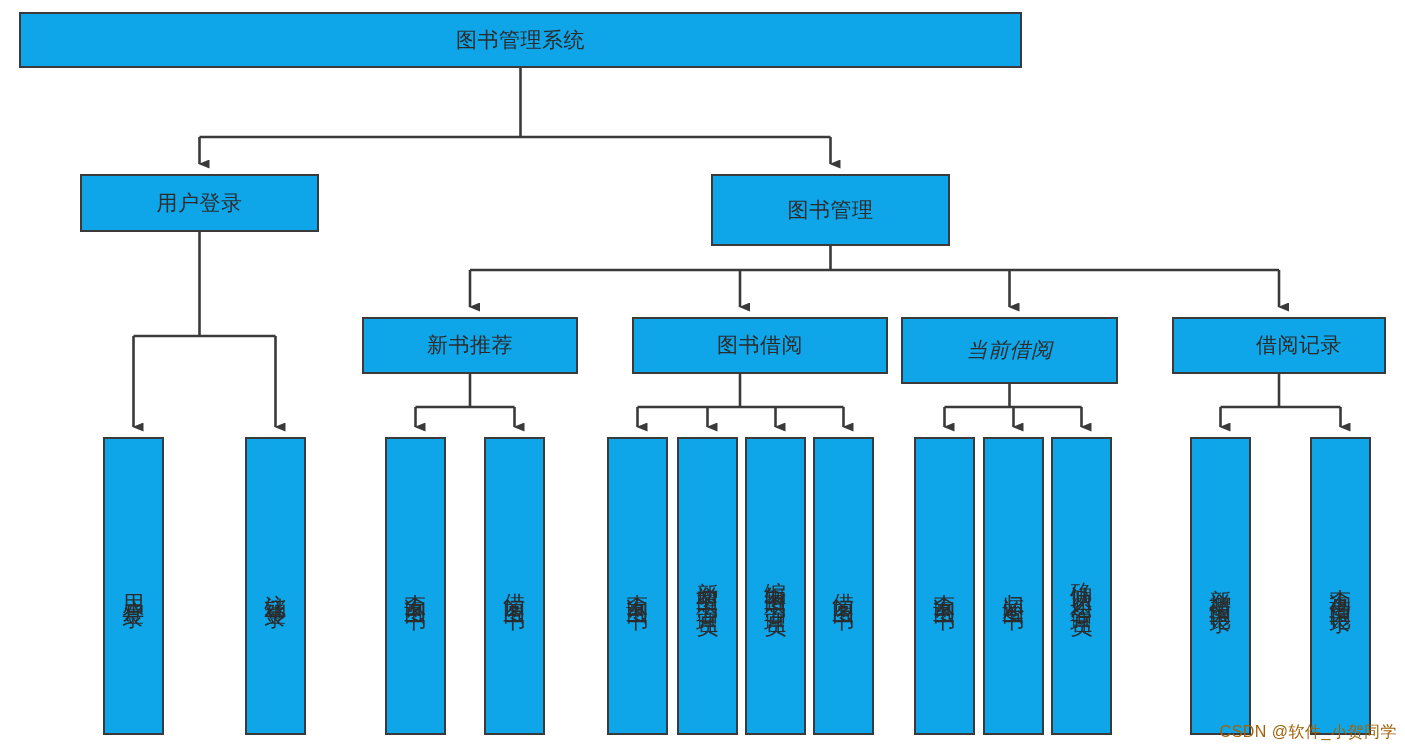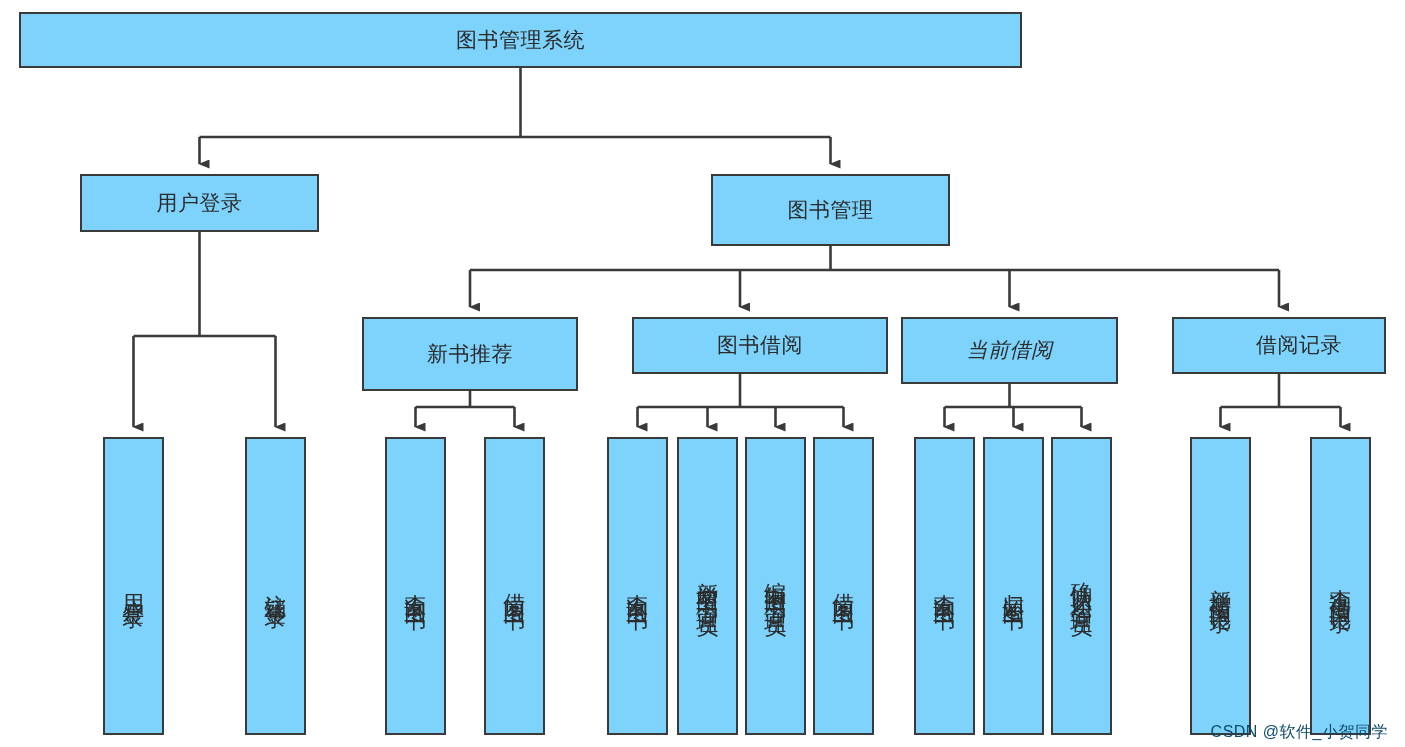--- a/index.html
+++ b/index.html
@@ -21,21 +21,21 @@
     position: absolute;
     left: 0;
     top: 0;
     width: 1405px;
     height: 747px;
     pointer-events: none;
   }
   .node {
     position: absolute;
     box-sizing: border-box;
-    background: #7dd3fc;
+    background: #0ea5e9;
     border: 2px solid #3a3a3a;
     display: flex;
     align-items: center;
     justify-content: center;
     color: #2b2b2b;
   }
   .node .label {
     text-align: center;
     line-height: 1.18;
     white-space: pre;
@@ -53,24 +53,24 @@
   .node.vert .label {
     writing-mode: vertical-rl;
     text-orientation: upright;
     font-size: 22px;
     line-height: 1.06;
     letter-spacing: 5px;
     max-height: 100%;
   }
   #watermark {
     position: absolute;
-    right: 17px;
+    right: 8px;
     bottom: 4px;
     font-size: 16px;
-    color: #0c4a6e;
+    color: #a16207;
     letter-spacing: 0.5px;
     white-space: nowrap;
   }
 </style>
 </head>
 <body>
 
 <div id="canvas">
 
   <svg id="connectors" viewBox="0 0 1405 747" xmlns="http://www.w3.org/2000/svg">
@@ -119,21 +119,21 @@
   <div id="nodes">
       <div class="node horiz" style="left: 19px; top: 12px; width: 1003px; height: 56px;">
         <span class="label">图书管理系统</span>
       </div>
       <div class="node horiz" style="left: 80px; top: 174px; width: 239px; height: 58px;">
         <span class="label">用户登录</span>
       </div>
       <div class="node horiz" style="left: 711px; top: 174px; width: 239px; height: 72px;">
         <span class="label">图书管理</span>
       </div>
-      <div class="node horiz" style="left: 362px; top: 317px; width: 216px; height: 74px;">
+      <div class="node horiz" style="left: 362px; top: 317px; width: 216px; height: 57px;">
         <span class="label">新书推荐</span>
       </div>
       <div class="node horiz" style="left: 632px; top: 317px; width: 256px; height: 57px;">
         <span class="label">图书借阅</span>
       </div>
       <div class="node horiz" style="left: 901px; top: 317px; width: 217px; height: 67px; font-style: italic;">
         <span class="label">当前借阅</span>
       </div>
       <div class="node horiz" style="left: 1172px; top: 317px; width: 214px; height: 57px; padding-left: 40px;">
         <span class="label">借阅记录</span>

